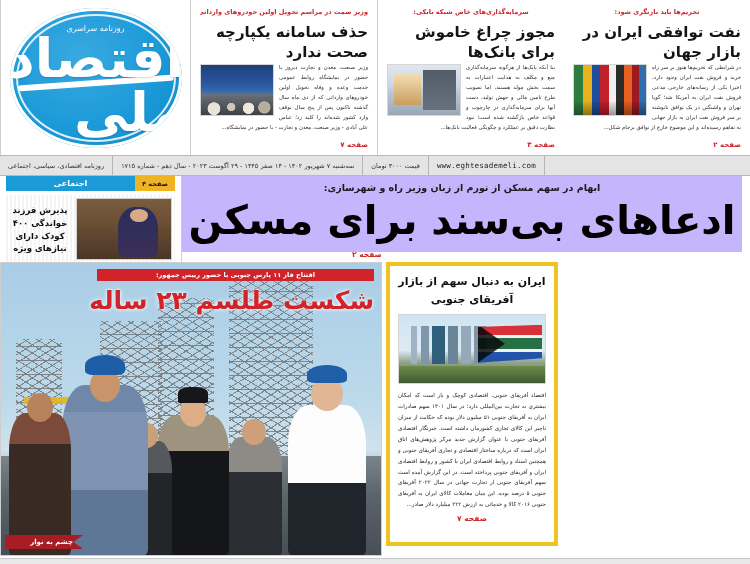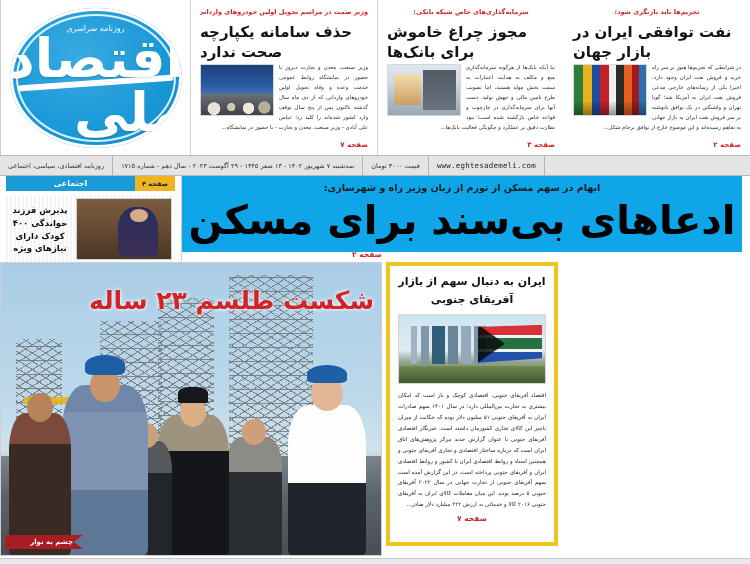--- a/index.html
+++ b/index.html
@@ -107,21 +107,21 @@
     font-weight: bold;
     line-height: 1.5;
     margin-bottom: 4px;
     white-space: nowrap;
     overflow: hidden;
   }
   .teaser-title {
     color: #141414;
     font-size: 15px;
     font-weight: bold;
-    text-align: left;
+    text-align: right;
     line-height: 1.35;
   }
   .teaser-body-wrap {
     flex: 1 1 auto;
     position: relative;
     min-height: 0;
   }
   .teaser-thumb {
     float: left;
     width: 74px;
@@ -227,21 +227,21 @@
     font-size: 7.5px;
     letter-spacing: .2px;
     color: #1f1f1f;
   }
 
   
   .headline-block {
     position: absolute;
     top: 176px; right: 8px; left: 182px;
     height: 76px;
-    background: #0ea5e9;
+    background: #c4b5fd;
     text-align: center;
     padding-top: 6px;
   }
   .headline-kicker {
     font-size: 9.5px;
     color: #1a1a1a;
     font-weight: bold;
     margin-bottom: 5px;
   }
   .headline-main {
@@ -705,20 +705,21 @@
           <div class="p-body"></div>
           <div class="p-head"></div>
           <div class="p-hat"></div>
         </div>
       <div class="person pG">
           <div class="p-body"></div>
           <div class="p-head"></div>
         </div>
     </div>
 
+    <div class="red-banner-kicker">افتتاح فاز ۱۱ پارس جنوبی با حضور رییس جمهور:</div>
     <div class="red-headline">
       <div>شکست طلسم ۲۳ ساله</div>
     </div>
     <div class="photo-caption-banner">چشم به نوار</div>
   </div>
 
   <div class="feature-col">
     <div class="feature-title">ایران به دنبال سهم از بازار آفریقای جنوبی</div>
     <div class="feature-photo">
       <div class="fp-sky"></div>

